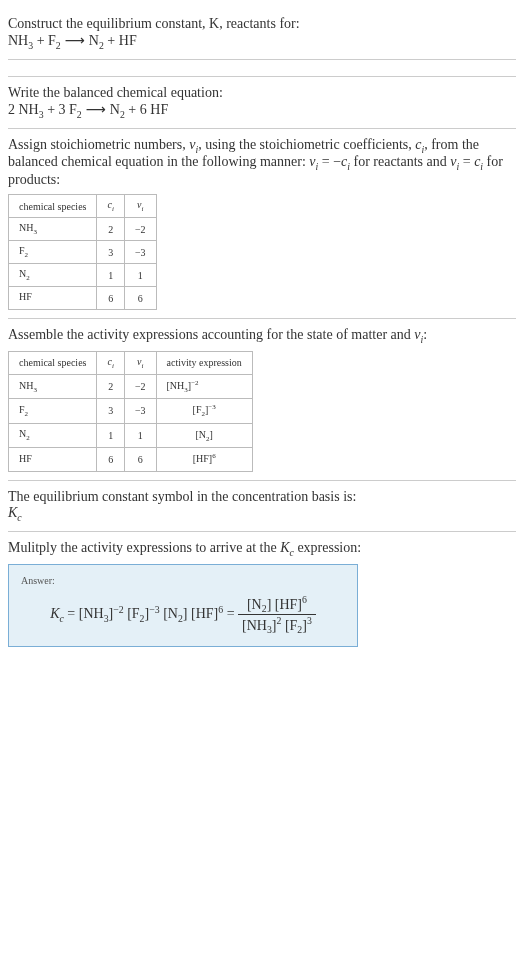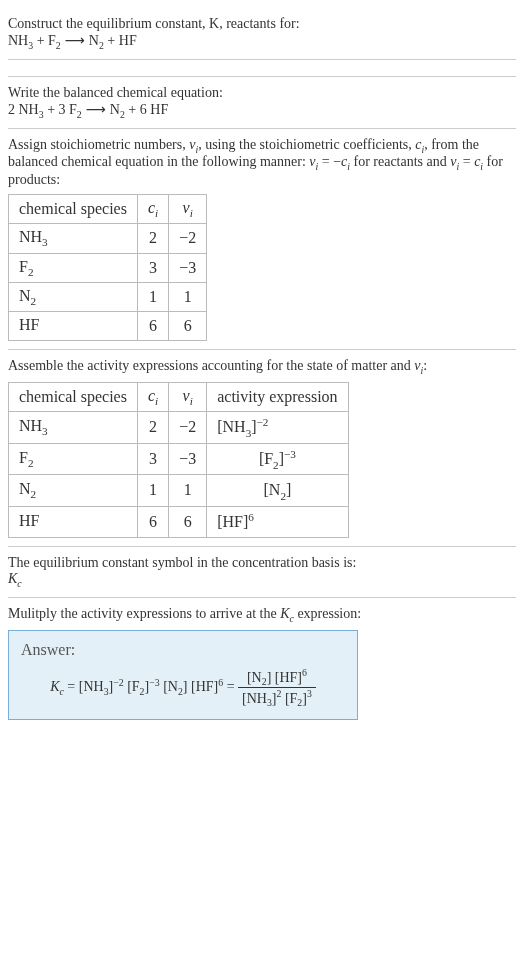--- a/index.html
+++ b/index.html
@@ -44,39 +44,39 @@
   }
   table {
     border-collapse: collapse;
     margin-top: 6px;
   }
   th, td {
     border: 1px solid #bbb;
     padding: 4px 10px;
     text-align: center;
     font-weight: normal;
-    font-size: 16px;
+    font-size: 10px;
   }
   th {
     background: #fff;
   }
   .mathvar {
     font-style: italic;
   }
   .answer-box {
     border: 1px solid #7aaed6;
     background: #e4f0f7;
     padding: 10px 12px;
     margin-top: 6px;
     display: inline-block;
     min-width: 350px;
     box-sizing: border-box;
   }
   .answer-label {
-    font-size: 16px;
+    font-size: 10px;
     color: #555;
     margin-bottom: 8px;
   }
   .frac {
     display: inline-block;
     vertical-align: middle;
     text-align: center;
   }
   .frac .num {
     display: block;
@@ -176,21 +176,21 @@
     <tr>
       <td style="text-align:left"><span>N</span><sub>2</sub></td>
       <td>1</td>
       <td>1</td>
       <td style="text-align:center"><span>[N</span><sub>2</sub><span>]</span><sup></sup></td>
     </tr>
     <tr>
       <td style="text-align:left"><span>HF</span><sub></sub></td>
       <td>6</td>
       <td>6</td>
-      <td style="text-align:left"><span>[HF</span><sub></sub><span>]</span><sup>6</sup></td>
+      <td style="text-align:center"><span>[HF</span><sub></sub><span>]</span><sup>6</sup></td>
     </tr>
   </tbody>
     </table>
 </div>
 
 <div class="section">
   <div>The equilibrium constant symbol in the concentration basis is:</div>
   <div><span class="mathvar">K</span><sub class="mathvar">c</sub></div>
 </div>
 

